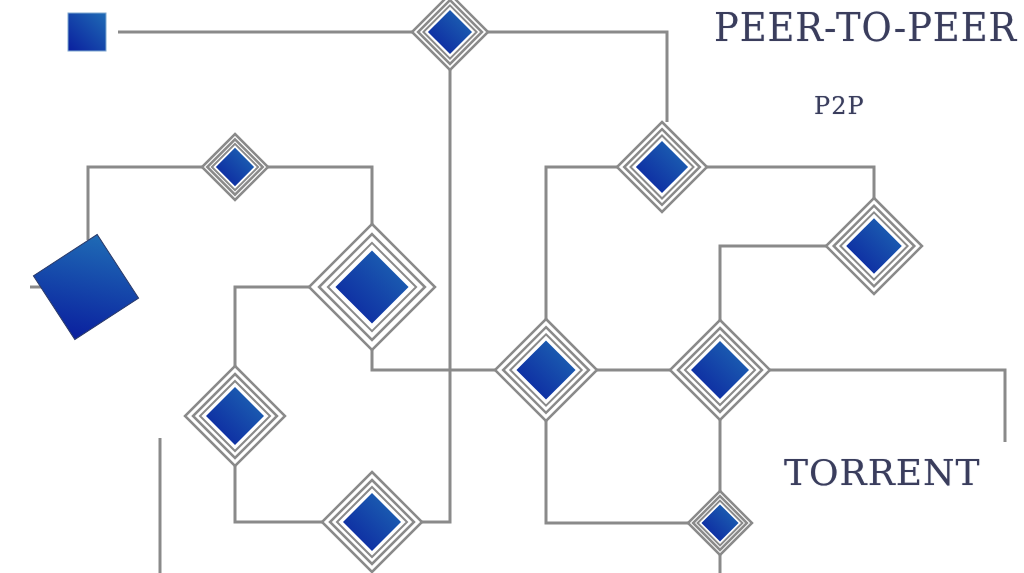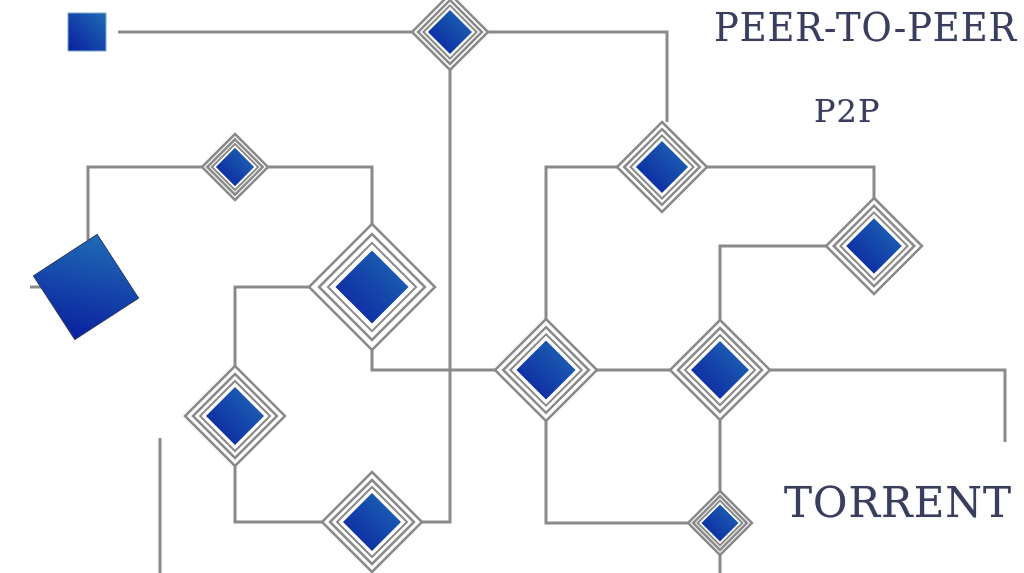--- a/index.html
+++ b/index.html
@@ -7,22 +7,22 @@
   #diagram { position: absolute; left: 0; top: 0; width: 1024px; height: 573px; }
   .label {
     position: absolute;
     font-family: "DejaVu Serif", "Liberation Serif", serif;
     color: #3a3d5c;
     letter-spacing: 1px;
     white-space: nowrap;
     text-shadow: 0 0 1px #9aa0b8;
   }
   #title-peer { left: 714px; top: 4px; font-size: 40px; font-weight: normal; transform: scaleX(0.92); transform-origin: left top; }
-  #title-p2p { left: 814px; top: 92px; font-size: 32px; }
-  #title-torrent { left: 784px; top: 478px; font-size: 42px; }
+  #title-p2p { left: 814px; top: 92px; font-size: 24px; }
+  #title-torrent { left: 784px; top: 452px; font-size: 36px; }
 </style>
 </head>
 <body>
 
 <svg id="diagram" viewBox="0 0 1024 573" xmlns="http://www.w3.org/2000/svg">
   <defs>
     <linearGradient id="nodeGrad" x1="0" y1="1" x2="1" y2="0">
       <stop offset="0" stop-color="#0a1f9e"></stop>
       <stop offset="1" stop-color="#1f6bb5"></stop>
     </linearGradient>

